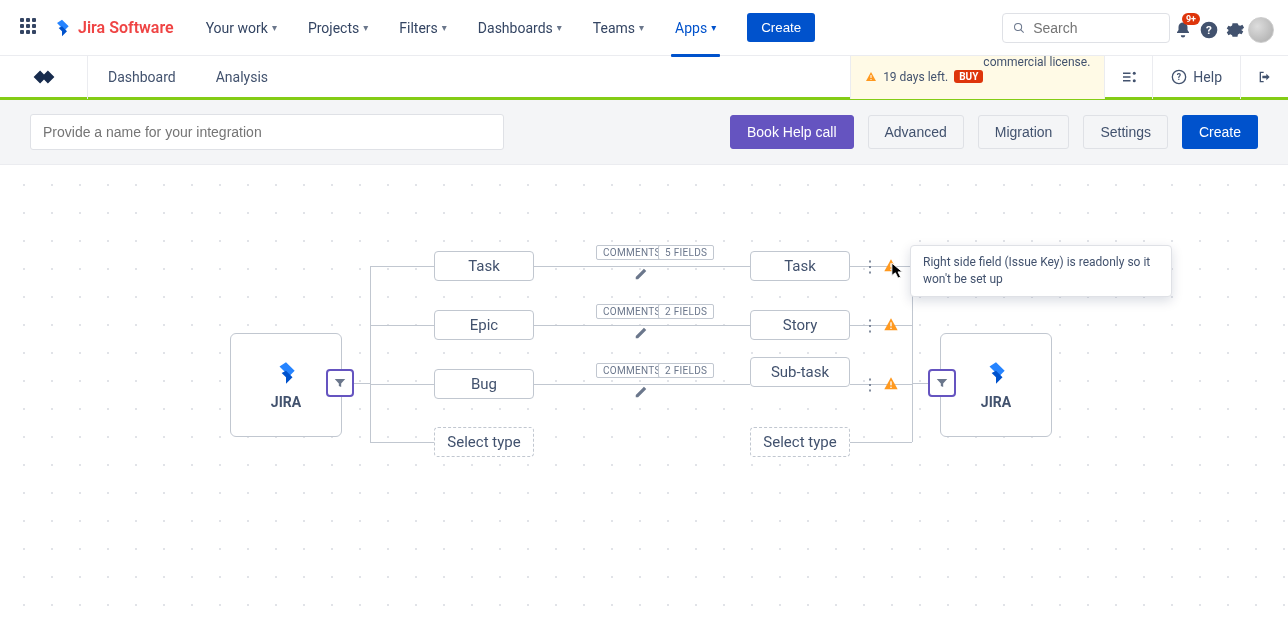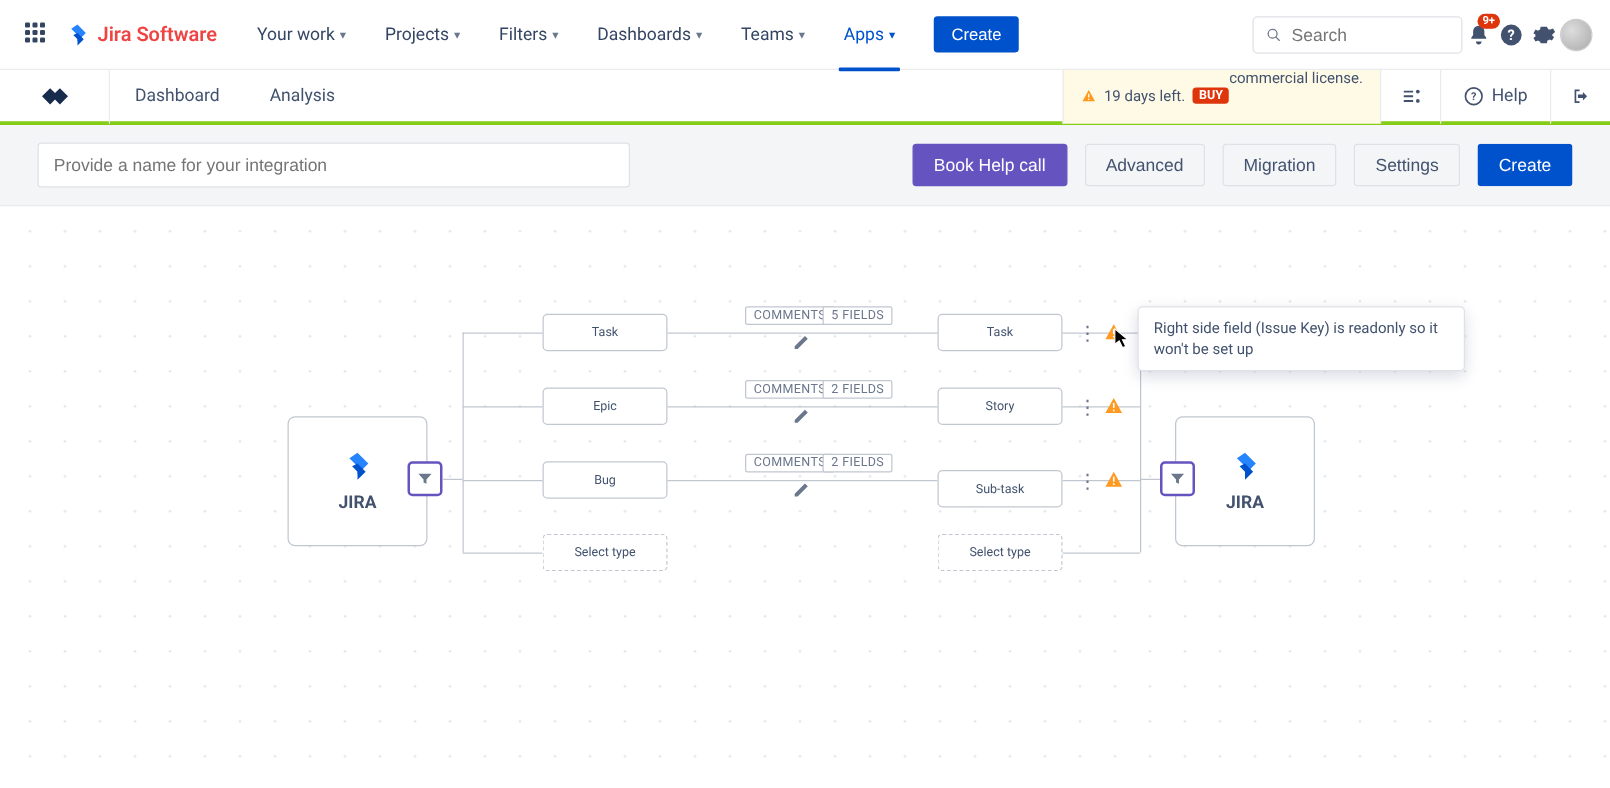--- a/index.html
+++ b/index.html
@@ -55,21 +55,21 @@
     background: #0052CC;
     border-radius: 1px;
   }
   .chev { font-size: 10px; color: #6B778C; }
   .navitem.active .chev { color: #0052CC; }
   .btn-primary {
     background: #0052CC; color: #fff; border: none;
     padding: 7px 14px; border-radius: 3px; font-weight: 500; cursor: pointer;
     margin-left: 10px;
   }
-  .topnav-right { margin-left: auto; display: flex; align-items: center; gap: 0; }
+  .topnav-right { margin-left: auto; display: flex; align-items: flex-end; gap: 0; }
   .search {
     display: flex; align-items: center;
     border: 1.5px solid #DFE1E6; border-radius: 4px;
     padding: 5px 10px; width: 168px; color: #6B778C;
   }
   .search input { border: none; outline: none; font-size: 14px; width: 100%; color: #172B4D; background: transparent; }
   .icnbtn { width: 26px; height: 26px; display:flex; align-items:center; justify-content:center; color:#42526E; cursor:pointer; position:relative; }
   .badge-red { position:absolute; top:-4px; right:-4px; background:#DE350B; color:#fff; font-size:9px; font-weight:700; padding:1px 4px; border-radius:8px; }
   .avatar { width: 26px; height: 26px; border-radius: 50%; background: radial-gradient(circle at 35% 35%, #ddd, #aaa); border:1px solid #ccc; }
 
@@ -153,21 +153,21 @@
     background:#fff;
     display:flex; align-items:center; justify-content:center;
     color:#6B778C; cursor:pointer;
   }
 
   .typebox {
     position:absolute;
     width:100px; height:30px;
     background:#fff; border:1px solid #C1C7D0; border-radius:4px;
     display:flex; align-items:center; justify-content:center;
-    font-size:10px; color:#42526E; cursor:pointer;
+    font-size:15px; color:#42526E; cursor:pointer;
   }
   .selecttype { border-style:dashed; cursor:pointer; }
 
   .conn-line {
     position:absolute; height:1px; background:#C1C7D0;
   }
   .conn-vline { position:absolute; width:1px; background:#C1C7D0; }
 
   .midtag {
     position:absolute;
@@ -419,21 +419,21 @@
   <div class="conn-line" style="left:370px; top:219px; width:64px;"></div>
   <div class="typebox" style="left:434px; top:204px;">Bug</div>
   <div class="conn-line" style="left:534px; top:219px; width:216px;"></div>
   <div class="midtag" style="left:596px; top:198px;">COMMENTS</div>
   <div class="midtag" style="left:658px; top:198px;">2 FIELDS</div>
   <div class="editicn" style="left:632px; top:218px;">
     <svg width="14" height="14" viewBox="0 0 24 24">
         <path fill="#6B778C" d="M3 17v4h4L19 9l-4-4L3 17zM21 7l-2 2-4-4 2-2 4 4z"></path>
       </svg>
   </div>
-  <div class="typebox" style="left:750px; top:211px;">Sub-task</div>
+  <div class="typebox" style="left:750px; top:192px;">Sub-task</div>
   <div class="conn-line" style="left:850px; top:219px; width:62px;"></div>
   <div class="dots" style="left:862px; top:207px;">⋮</div>
   <div class="warn" style="left:882px; top:210px;">
     <svg width="16" height="16" viewBox="0 0 24 24">
         <path fill="#FF991F" d="M12 2 L22 20 H2 Z"></path>
         <rect x="11" y="8" width="2" height="6" fill="#fff"></rect>
         <rect x="11" y="16" width="2" height="2" fill="#fff"></rect>
       </svg>
   </div>
 

